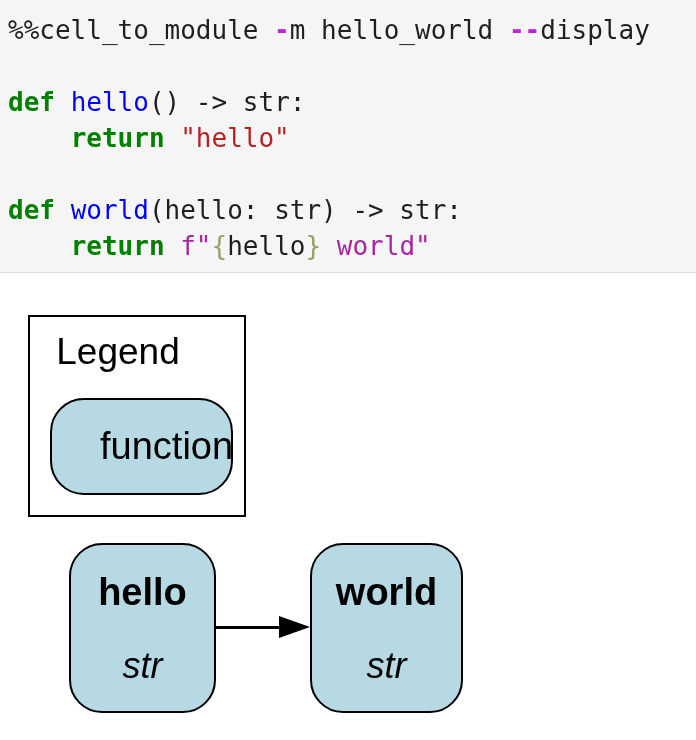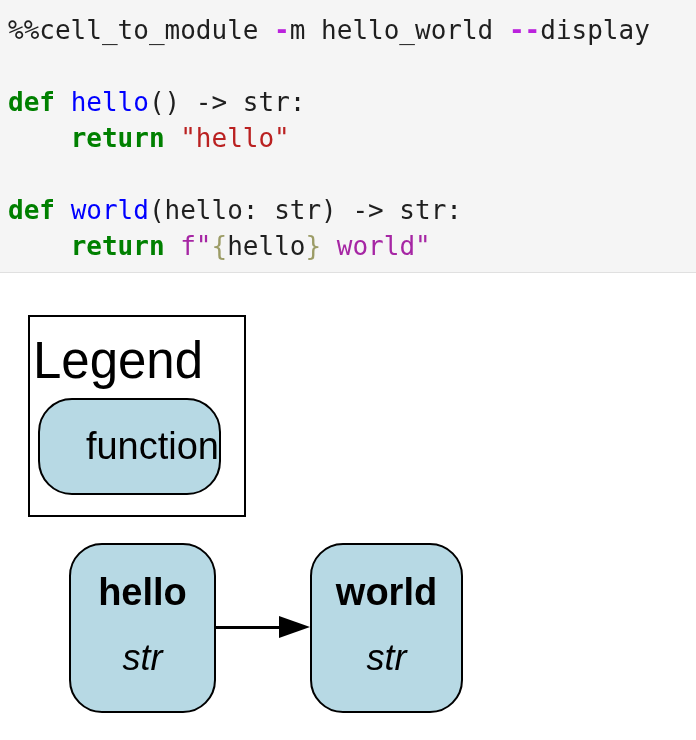--- a/index.html
+++ b/index.html
@@ -47,50 +47,50 @@
     position:absolute;left:28px;top:42px;
     width:218px;height:202px;
     border:2px solid #000;
     background:#fff;
     box-sizing:border-box;
   }
   .legend-title{
     position:absolute;left:28px;top:58px;
     width:180px;
     text-align:center;
-    font-size:51px;
+    font-size:37px;
     color:#000;
   }
   .fn-node{
-    position:absolute;left:38px;top:125px;
+    position:absolute;left:50px;top:125px;
     width:183px;height:97px;
     background:var(--node-fill);
     border:2px solid var(--node-stroke);
     border-radius:34px;
     box-sizing:border-box;
-    display:flex;align-items:center;justify-content:flex-end;
-    font-size:38px;color:#000;
+    display:flex;align-items:center;justify-content:flex-start;
+    font-size:38px;color:#000;padding-left:48px;
   }
   .dag-node{
     position:absolute;top:270px;
     height:170px;
     background:var(--node-fill);
     border:2px solid var(--node-stroke);
     border-radius:33px;
     box-sizing:border-box;
   }
   .node-hello{left:69px;width:147px;}
   .node-world{left:310px;width:153px;}
   .node-label{
     position:absolute;left:0;right:0;top:26px;
     text-align:center;
     font-size:38px;font-weight:bold;color:#000;
   }
   .node-type{
-    position:absolute;left:0;right:0;top:92px;
+    position:absolute;left:0;right:0;top:100px;
     text-align:center;
     font-size:36px;font-style:italic;color:#000;
   }
   .edge-line{
     position:absolute;left:216px;top:353px;
     width:64px;height:3px;
     background:#000;
   }
   .edge-arrowhead{
     position:absolute;left:279px;top:343px;

